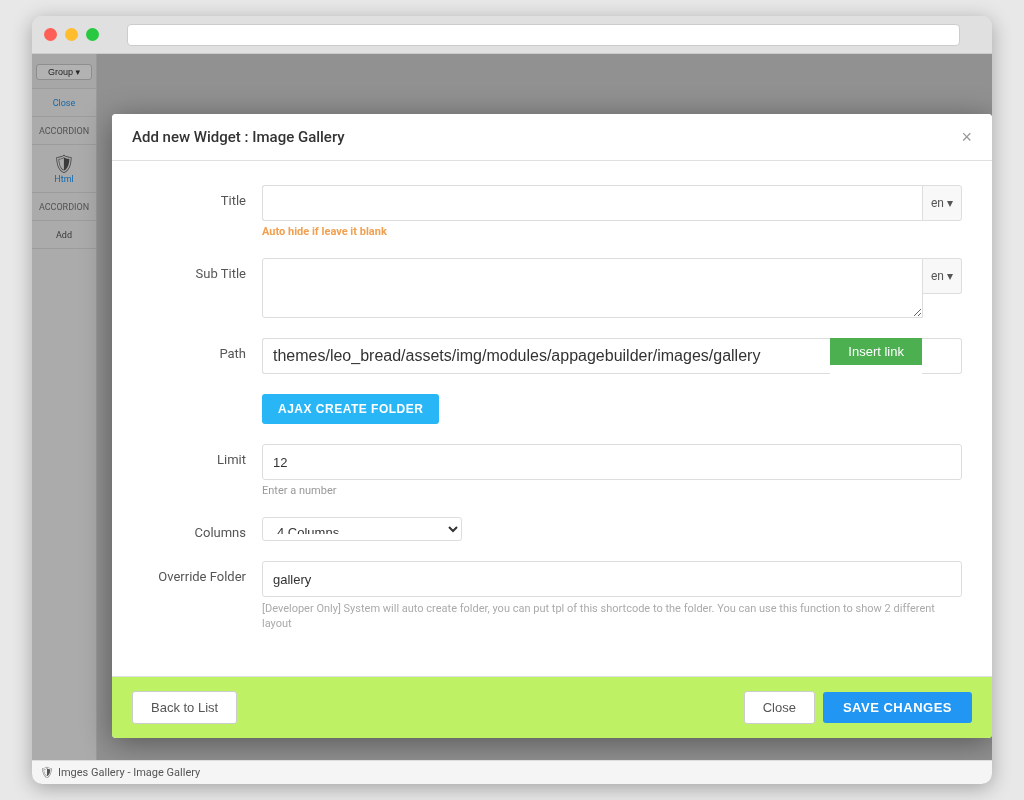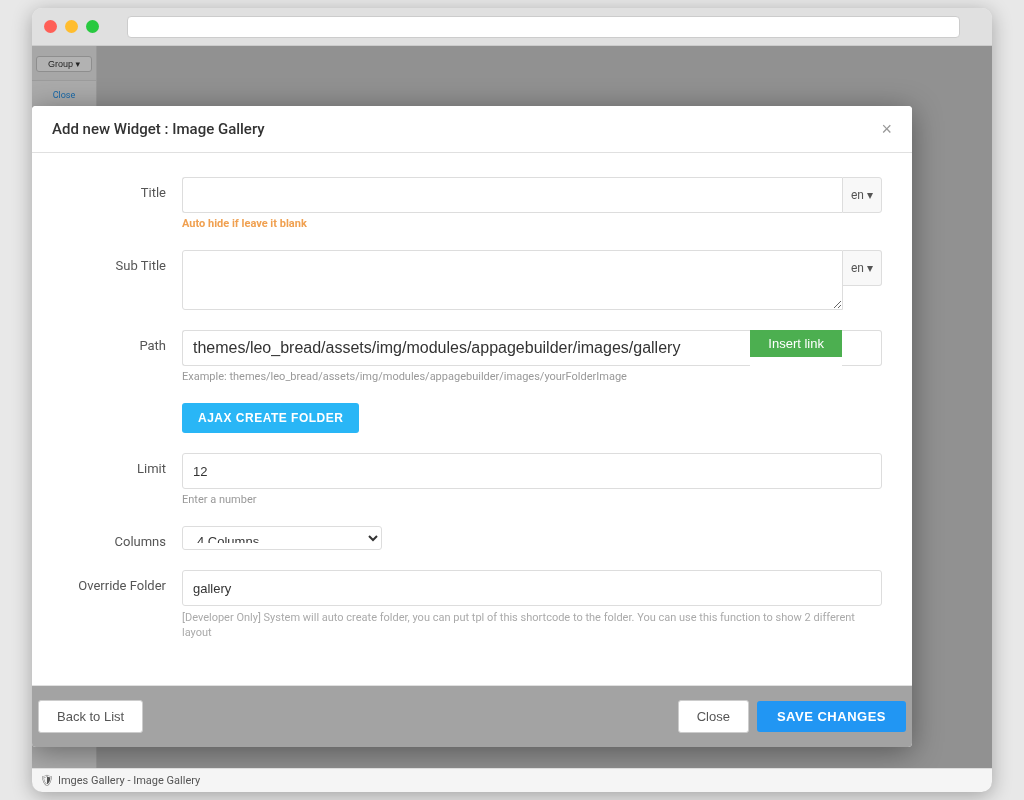--- a/index.html
+++ b/index.html
@@ -10,21 +10,21 @@
       height: 800px;
       overflow: hidden;
       position: relative;
     }
 
     
     .mac-window {
       background: #f0f0f0;
       border-radius: 10px;
       width: 960px;
-      margin: 0 auto;
+      margin: 8px auto;
       position: absolute;
       top: 8px;
       left: 32px;
       right: 32px;
       bottom: 8px;
       box-shadow: 0 4px 20px rgba(0,0,0,0.3);
     }
     .mac-titlebar {
       background: #e0e0e0;
       border-radius: 10px 10px 0 0;
@@ -96,21 +96,21 @@
       color: #2196F3;
     }
 
     
     .modal-overlay {
       position: absolute;
       top: 0; left: 0; right: 0; bottom: 0;
       background: rgba(0,0,0,0.3);
       display: flex;
       align-items: flex-start;
-      justify-content: flex-start;
+      justify-content: flex-end;
       padding-top: 60px;
     }
 
     
     .modal {
       background: white;
       border-radius: 4px;
       width: 880px;
       box-shadow: 0 5px 30px rgba(0,0,0,0.4);
       overflow: hidden;
@@ -295,23 +295,23 @@
       padding: 6px 10px;
       font-size: 13px;
       color: #333;
       background: #fff;
       outline: none;
       height: 36px;
     }
 
     
     .modal-footer {
-      background: #a3a3a3;
+      background: #bef264;
       border-top: 1px solid #e0e0e0;
-      padding: 14px 6px;
+      padding: 14px 20px;
       display: flex;
       justify-content: space-between;
       align-items: center;
     }
     .back-to-list-btn {
       background: white;
       border: 1px solid #ccc;
       border-radius: 3px;
       padding: 8px 18px;
       font-size: 13px;
@@ -454,21 +454,20 @@
           </div>
 
           <div class="form-row">
             <div class="form-label">Path</div>
             <div class="form-content">
               <div class="path-group">
                 <input class="path-input" type="text" value="themes/leo_bread/assets/img/modules/appagebuilder/images/gallery" style="">
                 <button class="insert-link-btn">Insert link</button>
                 <div class="path-end-input"></div>
               </div>
-              <div class="form-hint-blue">Example: themes/leo_bread/assets/img/modules/appagebuilder/images/yourFolderImage</div>
             </div>
           </div>
 
           <div class="form-row">
             <div class="form-label"></div>
             <div class="form-content">
               <button class="ajax-btn">AJAX CREATE FOLDER</button>
             </div>
           </div>
 

